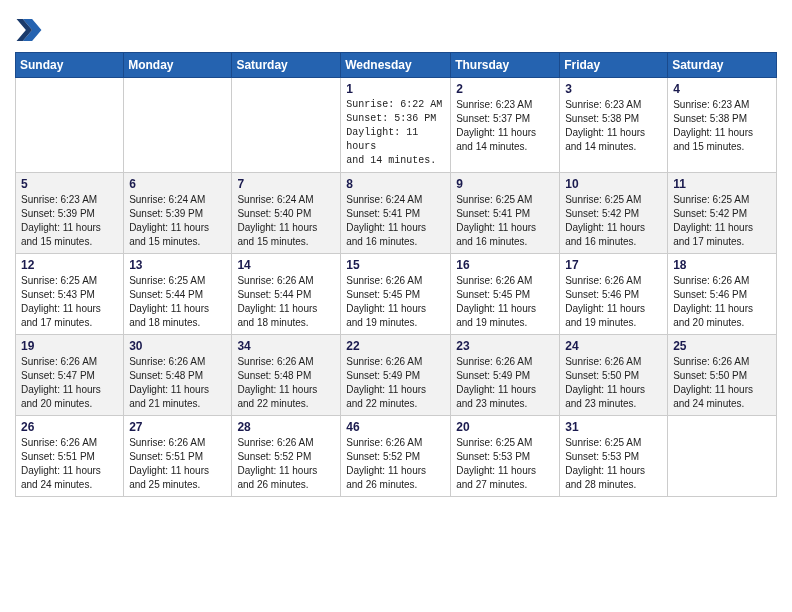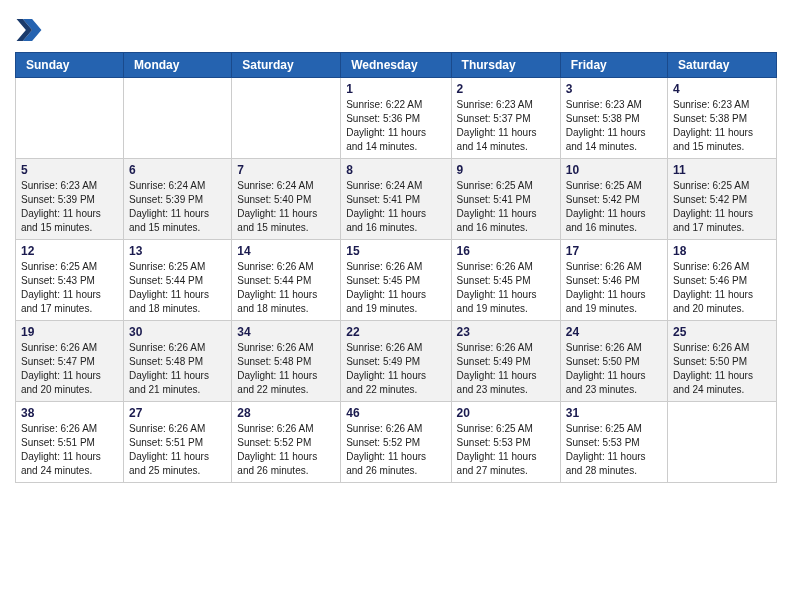--- a/index.html
+++ b/index.html
@@ -49,21 +49,21 @@
     .calendar {
       width: 100%;
       border-collapse: collapse;
       border: 1px solid #ccc;
     }
     .calendar th {
       background: #2563b0;
       color: #fff;
       font-size: 12px;
       font-weight: bold;
-      padding: 5px 10px;
+      padding: 5px 4px;
       text-align: left;
       border: 1px solid #1a4a8c;
     }
     .calendar td {
       vertical-align: top;
       border: 1px solid #ccc;
       padding: 4px 5px;
       font-size: 10px;
       color: #222;
       background: #fff;
@@ -122,21 +122,21 @@
           <th>Saturday</th>
         </tr>
     </thead>
     <tbody id="calendar-body">
     <tr>
           <td class="empty-cell"></td>
           <td class="empty-cell"></td>
           <td class="empty-cell"></td>
           <td>
             <span class="day-num">1</span>
-            <div class="day-info" style="white-space: pre-line;">Sunrise: 6:22 AM
+            <div class="day-info" style="white-space: pre-line; font-family: Liberation Mono, monospace;">Sunrise: 6:22 AM
 Sunset: 5:36 PM
 Daylight: 11 hours
 and 14 minutes.</div>
           </td>
           <td>
             <span class="day-num">2</span>
             <div class="day-info" style="white-space: pre-line;">Sunrise: 6:23 AM
 Sunset: 5:37 PM
 Daylight: 11 hours
 and 14 minutes.</div>
@@ -304,21 +304,21 @@
           <td class="gray-row">
             <span class="day-num">25</span>
             <div class="day-info" style="white-space: pre-line;">Sunrise: 6:26 AM
 Sunset: 5:50 PM
 Daylight: 11 hours
 and 24 minutes.</div>
           </td>
         </tr>
         <tr>
           <td>
-            <span class="day-num">38</span>
+            <span class="day-num">26</span>
             <div class="day-info" style="white-space: pre-line;">Sunrise: 6:26 AM
 Sunset: 5:51 PM
 Daylight: 11 hours
 and 24 minutes.</div>
           </td>
           <td>
             <span class="day-num">27</span>
             <div class="day-info" style="white-space: pre-line;">Sunrise: 6:26 AM
 Sunset: 5:51 PM
 Daylight: 11 hours

